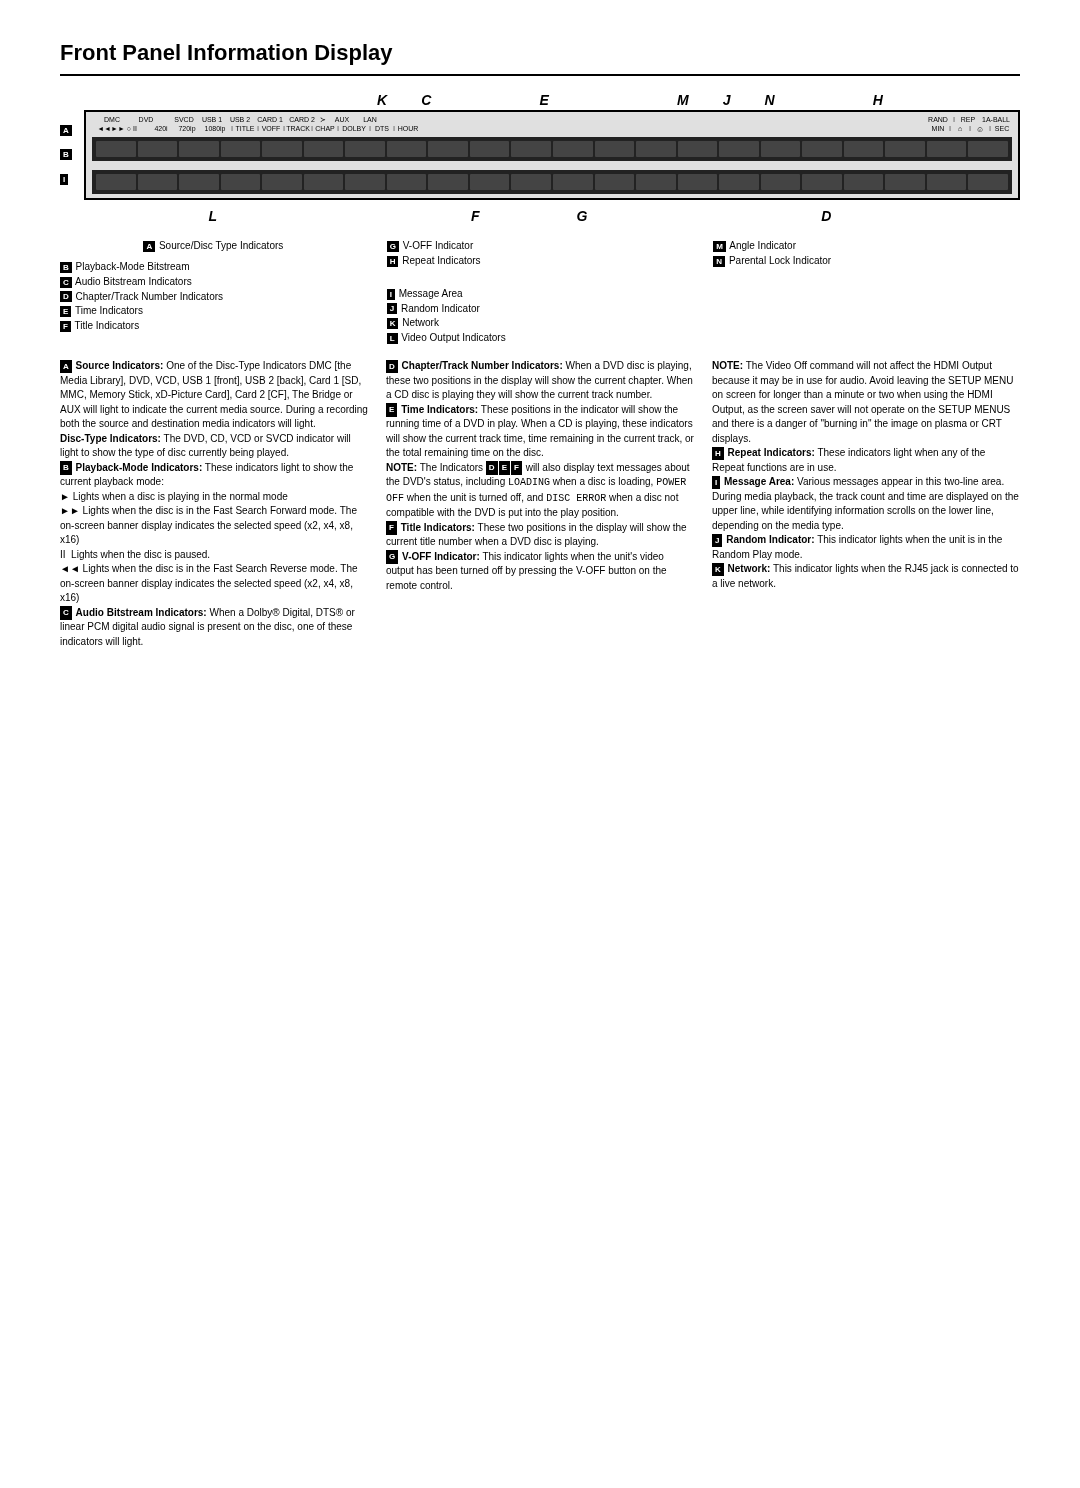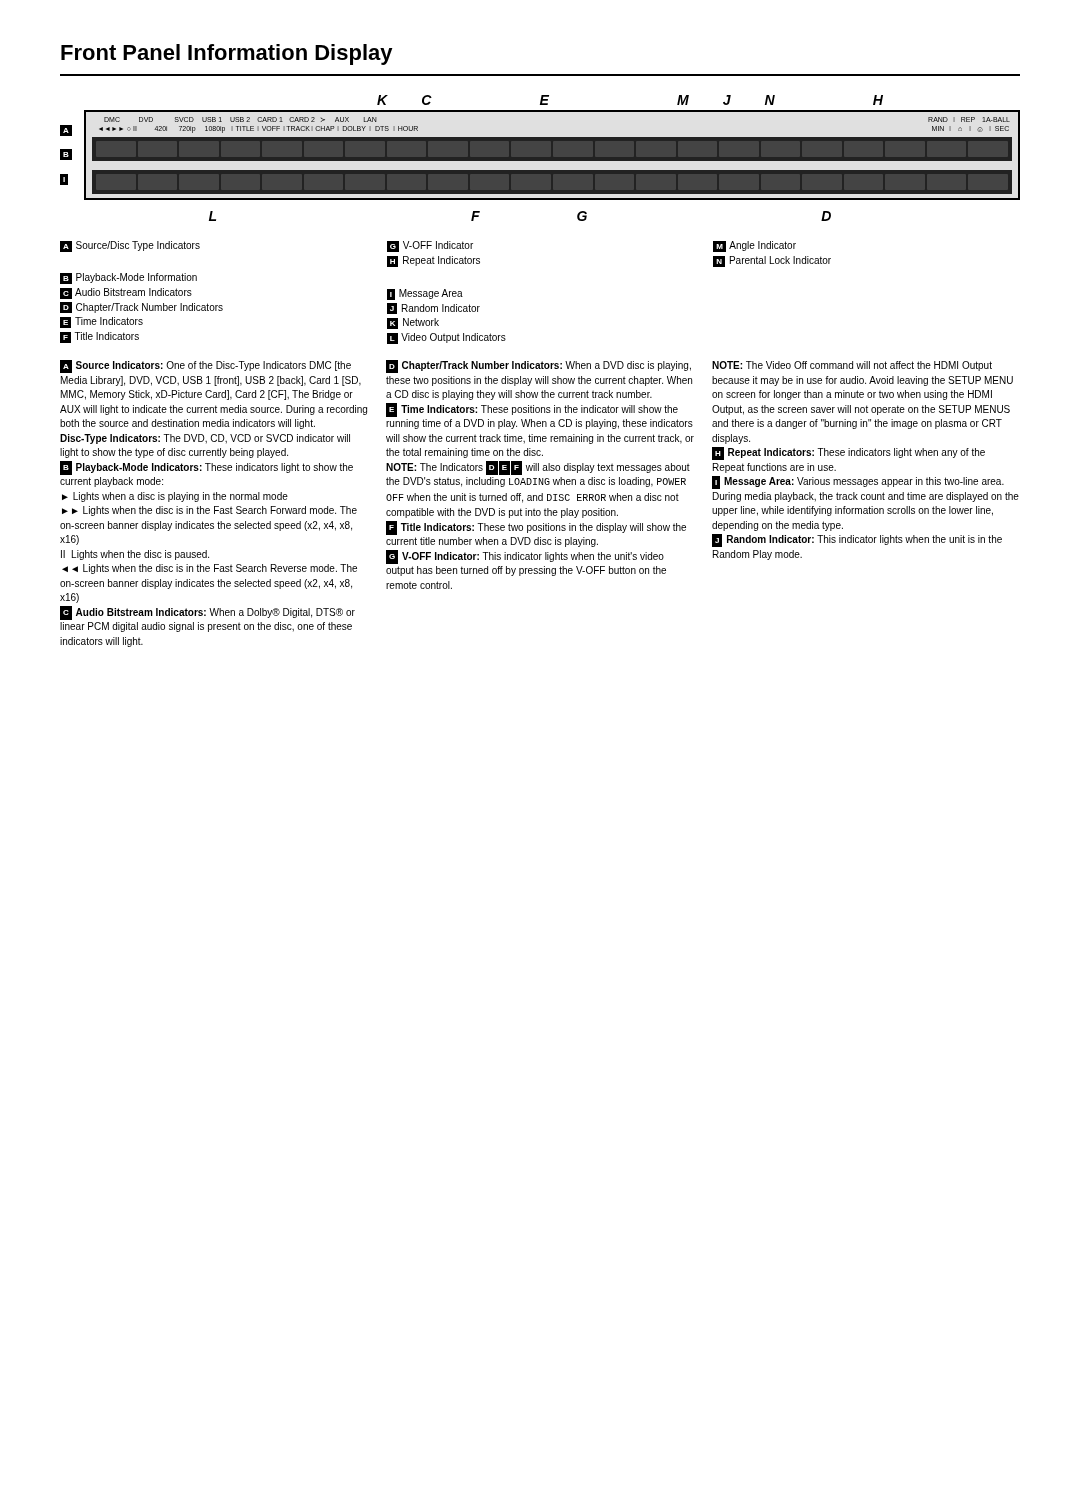--- a/index.html
+++ b/index.html
@@ -202,25 +202,25 @@
       <span class="panel-letter">F</span>
       <span class="panel-letter">G</span>
       <span style="display:inline-block; width:40px;"></span>
       <span class="panel-letter">D</span>
     </div>
   </div>
 
   <div style="display:flex; gap:20px; margin: 16px 0 12px 0; font-size:10px;">
 
     <div style="flex:1;">
-      <div style="margin-bottom:20px;">
+      <div style="margin-bottom:9px;text-align:center;">
         <span class="inline-box">A</span> <span>Source/Disc Type Indicators</span>
       </div>
       <div style="margin-bottom:3px;">
-        <span class="inline-box">B</span> <span>Playback-Mode Information</span>
+        <span class="inline-box">B</span> <span>Playback-Mode Bitstream</span>
       </div>
       <div style="margin-bottom:3px;">
         <span class="inline-box">C</span> <span>Audio Bitstream Indicators</span>
       </div>
       <div style="margin-bottom:3px;">
         <span class="inline-box">D</span> <span>Chapter/Track Number Indicators</span>
       </div>
       <div style="margin-bottom:3px;">
         <span class="inline-box">E</span> <span>Time Indicators</span>
       </div>
@@ -323,17 +323,21 @@
         <strong> Repeat Indicators:</strong> These indicators light when any of the Repeat functions are in use.
       </p>
       <p>
         <span class="inline-box">I</span>
         <strong> Message Area:</strong> Various messages appear in this two-line area. During media playback, the track count and time are displayed on the upper line, while identifying information scrolls on the lower line, depending on the media type.
       </p>
       <p>
         <span class="inline-box">J</span>
         <strong> Random Indicator:</strong> This indicator lights when the unit is in the Random Play mode.
       </p>
+      <p>
+        <span class="inline-box">K</span>
+        <strong> Network:</strong> This indicator lights when the RJ45 jack is connected to a live network.
+      </p>
     </div>
 
   </div>
 
 </div>
 
 </body></html>

